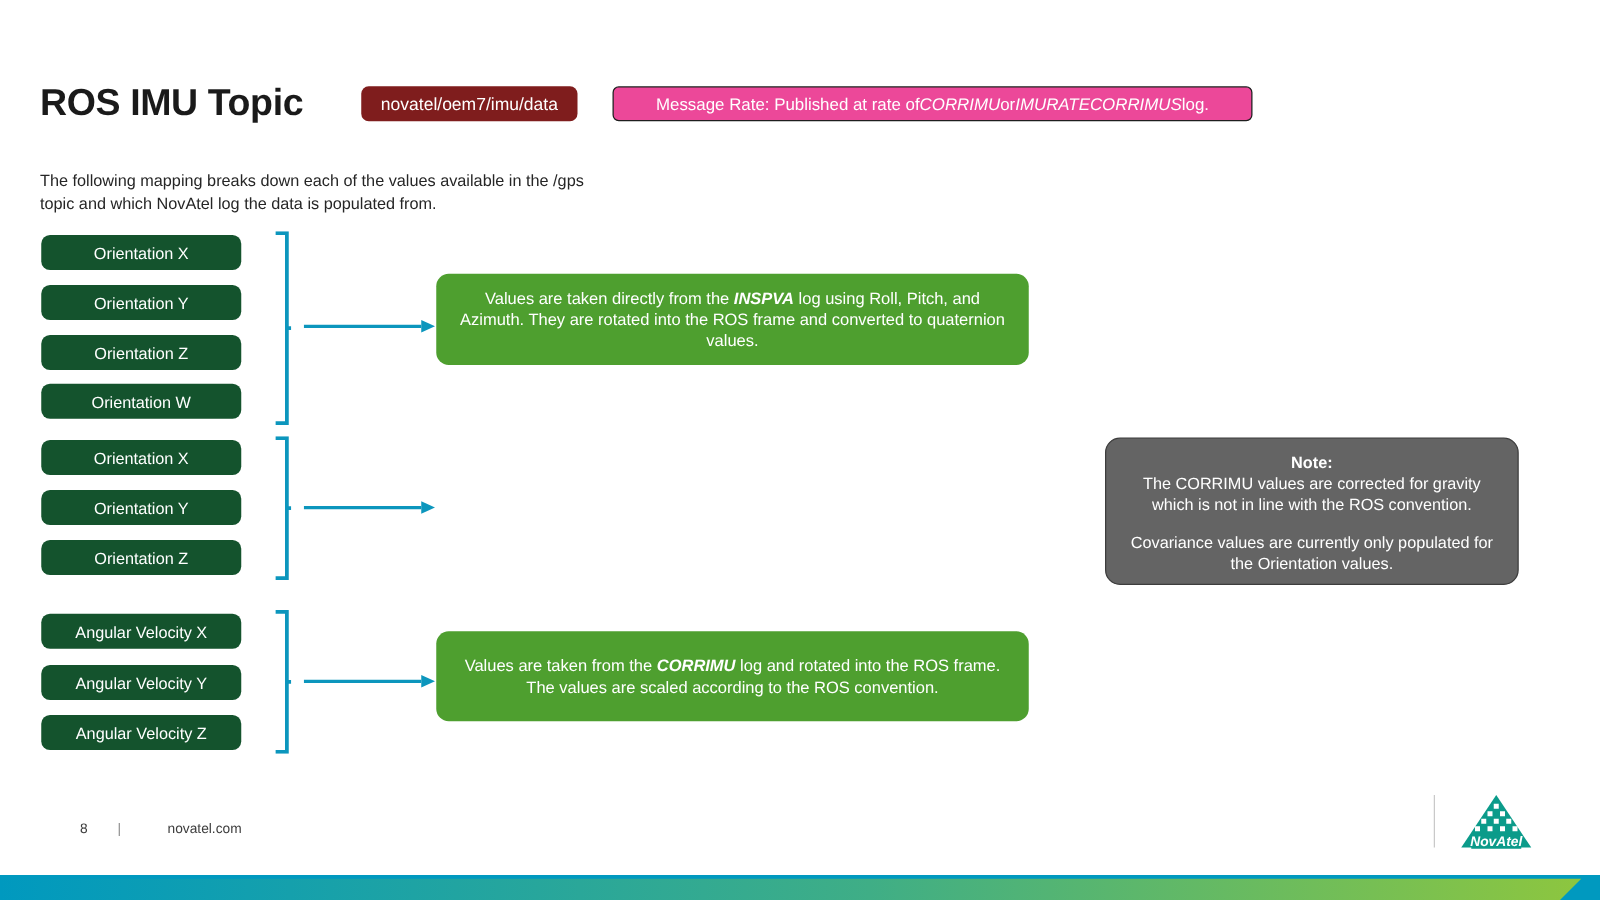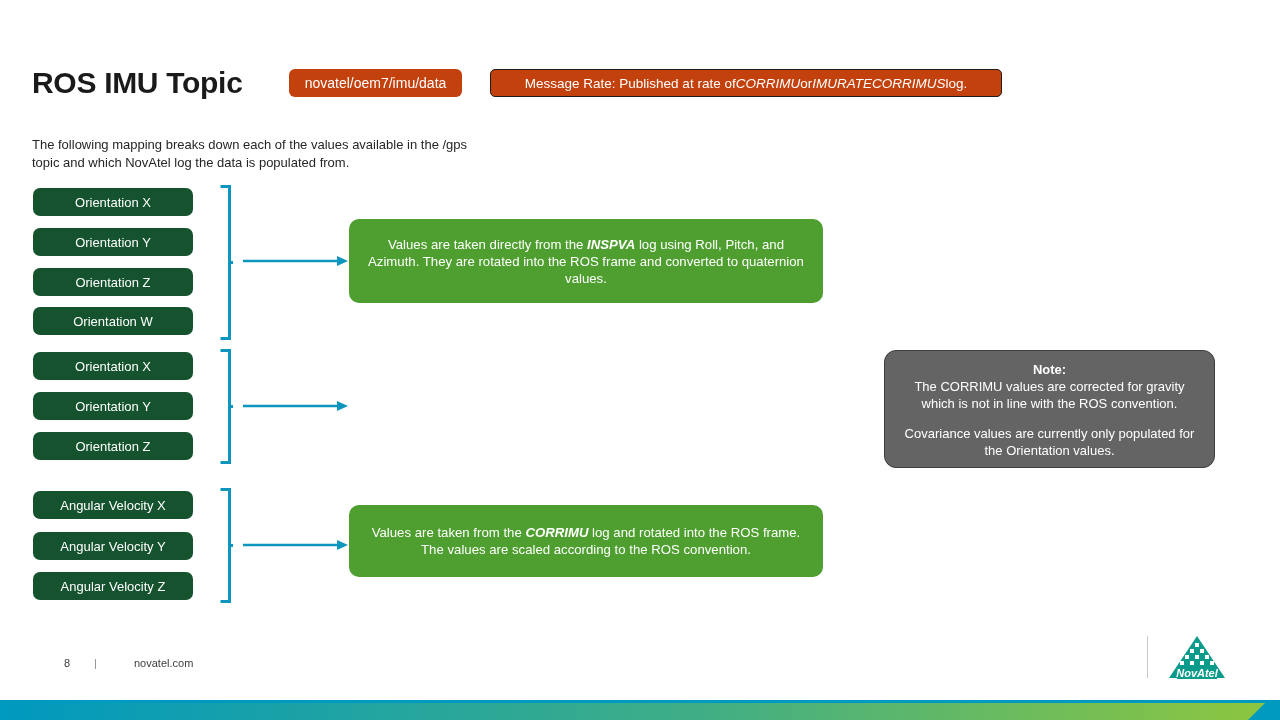--- a/index.html
+++ b/index.html
@@ -31,37 +31,37 @@
     color: #1a1a1a;
     letter-spacing: -0.3px;
     white-space: nowrap;
   }
   .topic-pill {
     position: absolute;
     left: 289px;
     top: 69px;
     width: 173px;
     height: 28px;
-    background: #c2410c;
+    background: #7f1d1d;
     border-radius: 6px;
     color: #ffffff;
     font-size: 14px;
     display: flex;
     align-items: center;
     justify-content: center;
     box-sizing: border-box;
     white-space: nowrap;
   }
   .rate-banner {
     position: absolute;
     left: 490px;
     top: 69px;
     width: 512px;
     height: 28px;
-    background: #c2410c;
+    background: #ec4899;
     border: 1px solid #1e1e1e;
     border-radius: 5px;
     color: #ffffff;
     font-size: 13.5px;
     display: flex;
     align-items: center;
     justify-content: center;
     box-sizing: border-box;
     white-space: nowrap;
   }
@@ -240,21 +240,21 @@
     </svg>
   </div>
 
   <div class="arrow" style="top:255px">
     <svg width="106" height="12" viewBox="0 0 106 12">
       <path d="M0 6 H94" stroke="#0c96bd" stroke-width="2.6" fill="none"></path>
       <path d="M94 1 L105 6 L94 11 Z" fill="#0c96bd"></path>
     </svg>
   </div>
 
-  <div class="desc-box" style="top:219px;height:84px">
+  <div class="desc-box" style="top:219px;height:73px">
     <div>
       <span>Values are taken directly from the </span><b>INSPVA</b><span> log using Roll, Pitch, and Azimuth. They are rotated into the ROS frame and converted to quaternion values.</span>
     </div>
   </div>
 
   <div class="item-box" style="top:352px">
     <span>Orientation X</span>
   </div>
   <div class="item-box" style="top:392px">
     <span>Orientation Y</span>

